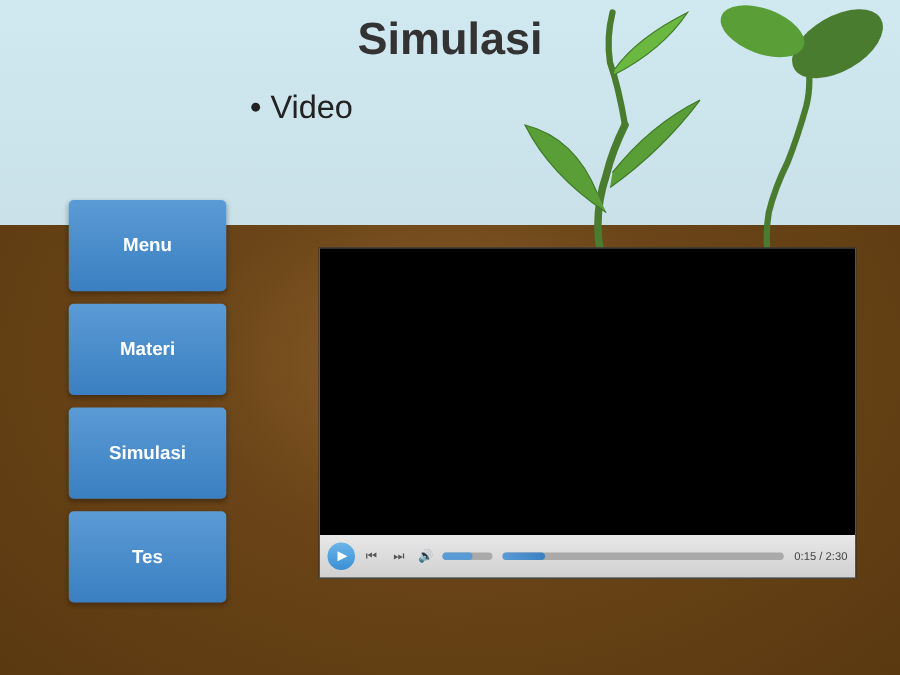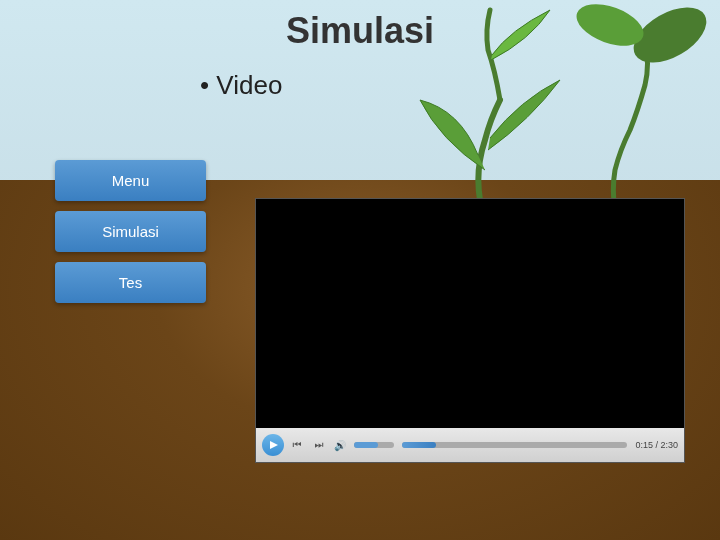--- a/index.html
+++ b/index.html
@@ -69,28 +69,28 @@
       position: absolute;
       top: 160px;
       left: 55px;
       display: flex;
       flex-direction: column;
       gap: 10px;
       z-index: 20;
     }
 
     .nav-btn {
-      width: 151px;
-      padding: 12px 10px;
+      width: 126px;
+      padding: 28px 10px;
       background: linear-gradient(180deg, #5b9bd5 0%, #3a7fc1 100%);
       color: white;
       border: none;
       border-radius: 4px;
       font-size: 15px;
-      font-weight: normal;
+      font-weight: bold;
       text-align: center;
       cursor: pointer;
       box-shadow: 0 2px 4px rgba(0,0,0,0.3);
     }
 
     
     .video-player {
       position: absolute;
       top: 198px;
       left: 255px;
@@ -234,20 +234,21 @@
   <ellipse cx="220" cy="255" rx="15" ry="10" fill="#2a1808" transform="rotate(15 220 255)"></ellipse>
   <ellipse cx="290" cy="270" rx="16" ry="11" fill="#3a2510" transform="rotate(-10 290 270)"></ellipse>
 </svg>
 
 <div class="title">Simulasi</div>
 
 <div class="subtitle">• Video</div>
 
 <div class="nav-buttons">
   <button class="nav-btn">Menu</button>
+  <button class="nav-btn">Materi</button>
   <button class="nav-btn">Simulasi</button>
   <button class="nav-btn">Tes</button>
 </div>
 
 <div class="video-player">
   <div class="video-screen"></div>
   <div class="video-controls">
 
     <div class="play-btn-circle">
       <div class="play-triangle"></div>

